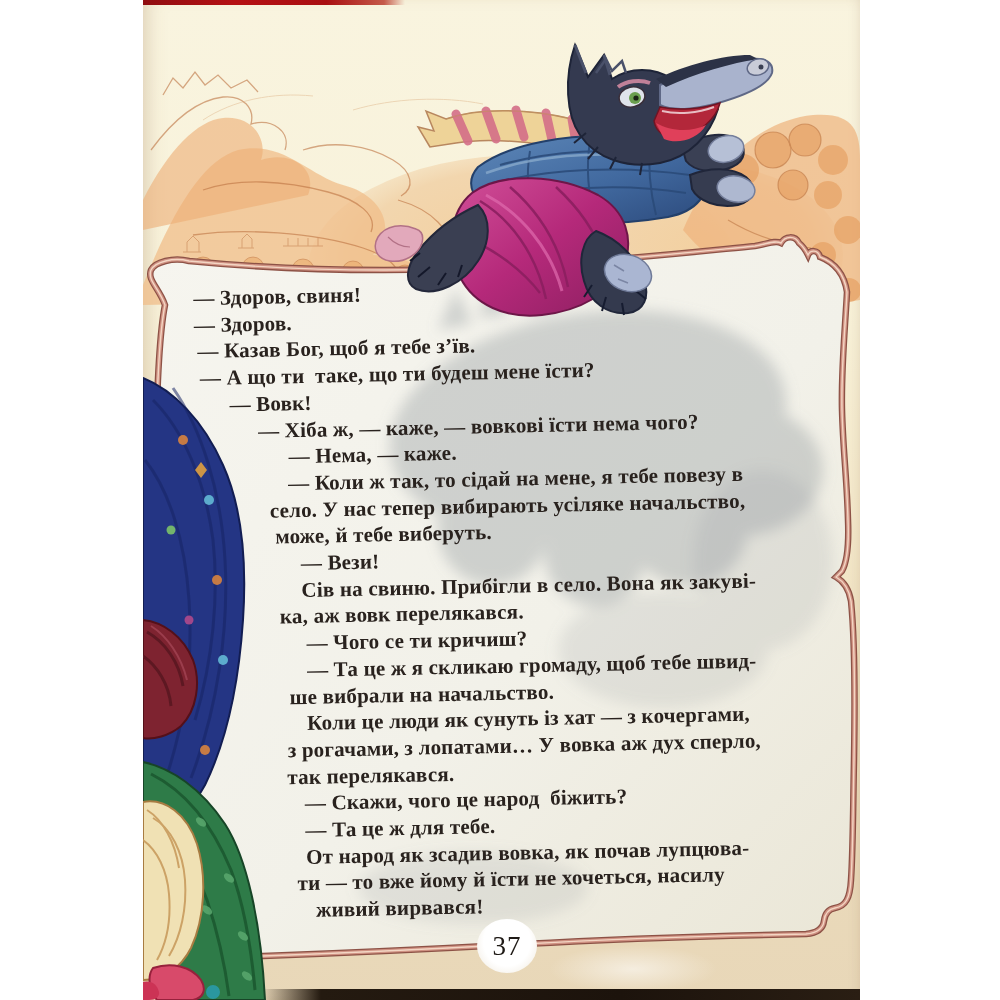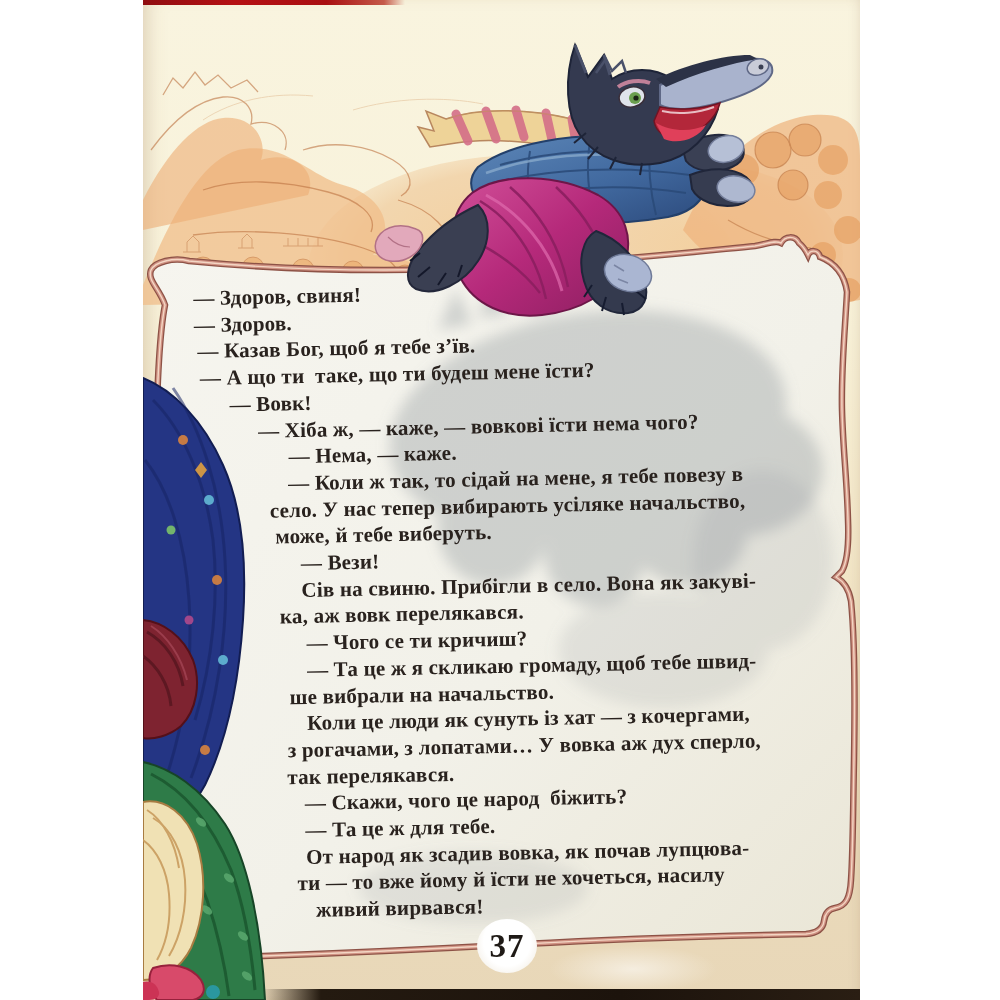--- a/index.html
+++ b/index.html
@@ -13,21 +13,21 @@
   svg{position:absolute;display:block;}
   
   .textblock{position:absolute;left:0;top:285px;width:717px;z-index:6;
         transform:rotate(-1.2deg);transform-origin:60px 0;}
   .line{margin:0;white-space:pre;font-size:21px;line-height:26.7px;font-weight:700;
         color:#29221e;letter-spacing:.2px;}
   
   .pagenum{position:absolute;left:334px;top:919px;width:60px;height:54px;z-index:9;
         background:radial-gradient(ellipse at 50% 42%,#ffffff 55%,#f4efe6 85%,rgba(244,239,230,0));
         border-radius:50%;display:flex;align-items:center;justify-content:center;}
-  .pagenum span{font-size:33px;font-weight:700;color:#1f1a16;letter-spacing:1px;}
+  .pagenum span{font-size:27px;font-weight:400;color:#1f1a16;letter-spacing:1px;}
   .botstrip{position:absolute;left:118px;top:989px;width:599px;height:11px;z-index:5;
         background:linear-gradient(90deg,rgba(36,26,16,0),#241a10 10%,#1c130c 60%,#2a1e13 100%);}
   .sheen{position:absolute;left:405px;top:945px;width:170px;height:48px;z-index:4;border-radius:50%;
         background:radial-gradient(ellipse,rgba(255,255,255,.55),rgba(255,255,255,0) 70%);}
 </style>
 </head>
 <body>
 
 <div id="stage">
   <div class="page">

